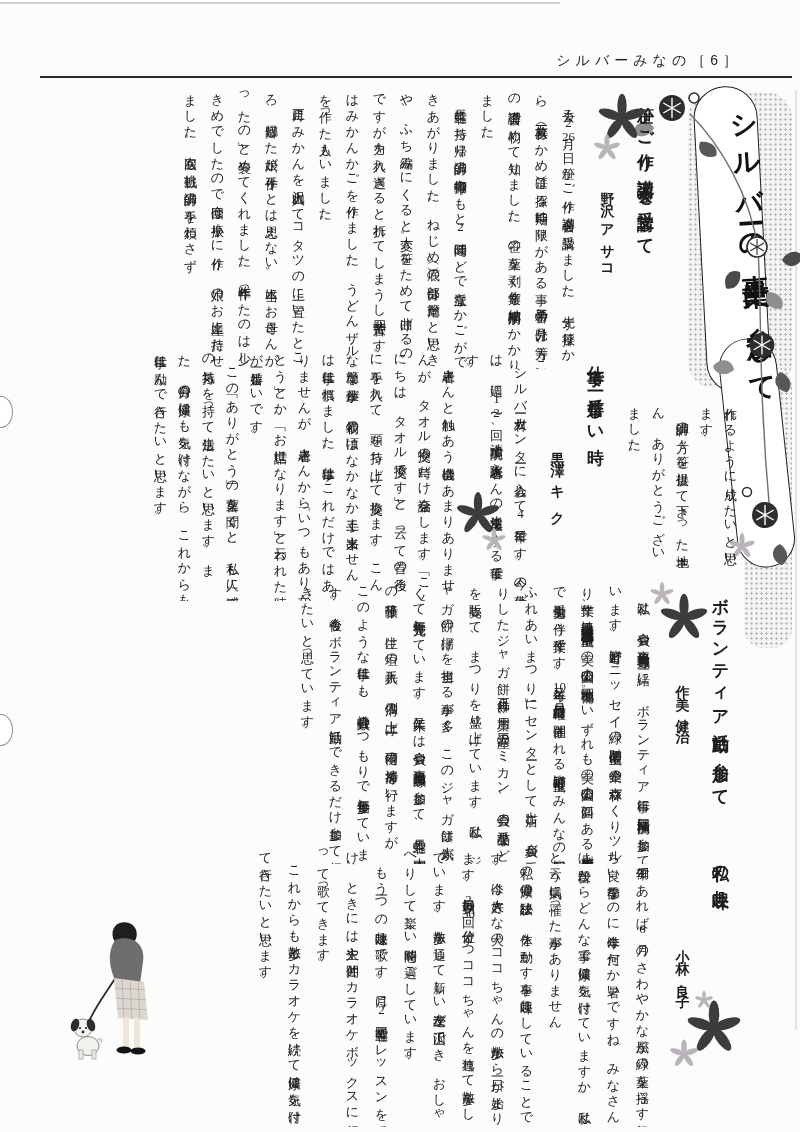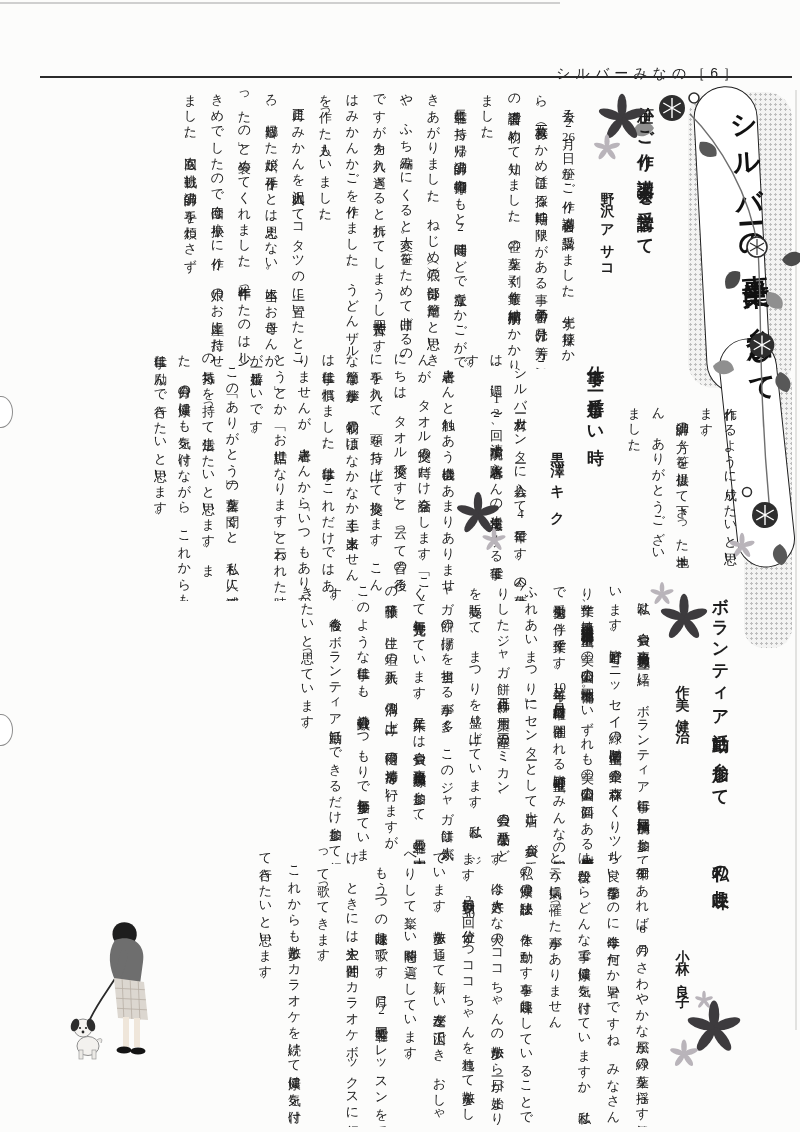--- a/index.html
+++ b/index.html
@@ -6,21 +6,21 @@
   .page{
     position:relative;width:800px;height:1132px;margin:0 auto;
     background:#fcfcfb;color:#1d1d1d;overflow:hidden;
     font-family:"Liberation Serif","DejaVu Serif",serif;
   }
   .edge-top{position:absolute;left:0;top:2px;width:560px;height:2px;background:#cfcfcf;}
   .edge-right{position:absolute;right:3px;top:90px;width:2px;height:940px;background:#e2e2e0;}
 
   
   .header{
-    position:absolute;top:65px;right:58px;
+    position:absolute;top:52px;right:58px;
     font-family:"Liberation Sans","DejaVu Sans",sans-serif;
     font-size:14px;letter-spacing:5px;color:#222;white-space:nowrap;
   }
   .header-rule{position:absolute;left:40px;right:8px;top:76px;height:2px;background:#2b2b2b;}
 
   
   section.article{
     position:absolute;writing-mode:vertical-rl;text-orientation:mixed;overflow:hidden;
   }
   section.article p{margin:0;font-size:13px;letter-spacing:1px;line-height:var(--pitch,25px);}

